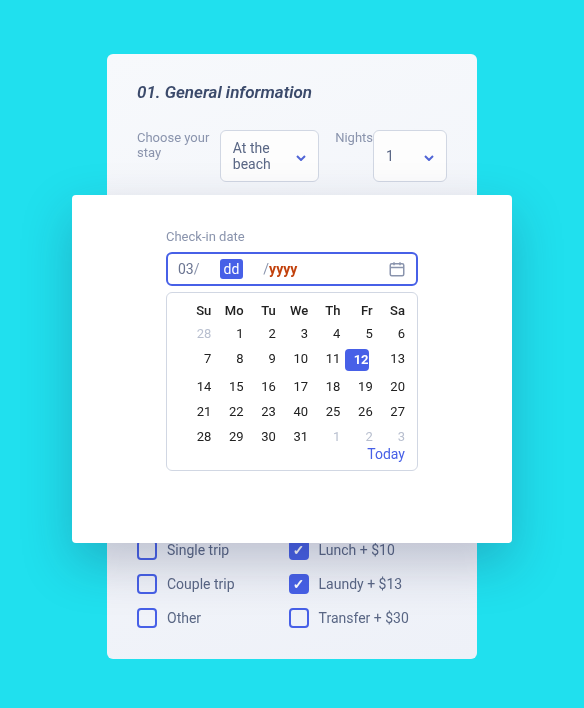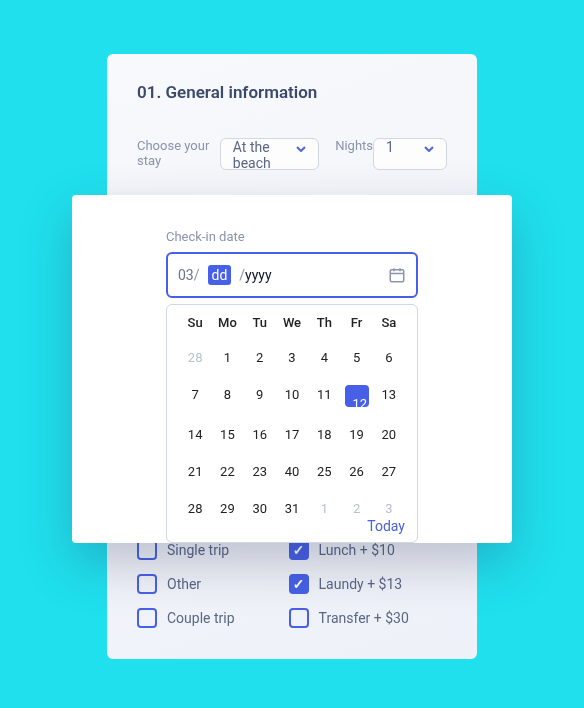--- a/index.html
+++ b/index.html
@@ -14,33 +14,34 @@
   left: 107px; top: 54px;
   width: 370px; height: 605px;
   background: linear-gradient(160deg, #f7f9fc 0%, #eef1f8 100%);
   border-radius: 6px;
   padding: 28px 30px;
 }
 .section-title {
   color: #3b4a6b;
   font-size: 17px;
   font-weight: 600;
-  margin-bottom: 36px;
+  margin-bottom: 28px;
+  font-style: italic;
 }
 .form-row { display: flex; gap: 16px; margin-bottom: 18px; }
 .form-group { display: flex; flex-direction: row; }
 .form-group.stay { flex: 1; }
 .form-label {
   color: #8a94ad;
   font-size: 13px;
   margin-bottom: 8px;
 }
 .select {
-  display: flex; align-items: flex-start; justify-content: space-between;
-  height: 32px;
+  display: flex; align-items: center; justify-content: space-between;
+  height: 52px;
   background: #fdfdfd;
   border: 1px solid #d1d7e3;
   border-radius: 6px;
   padding: 0 12px;
   color: #5a6785;
   font-size: 14px;
   cursor: pointer;
 }
 .select.nights { width: 74px; }
 .caret { color: #5065d6; }
@@ -67,65 +68,65 @@
   left: 72px; top: 195px;
   width: 440px; height: 348px;
   background: #fff;
   border-radius: 4px;
   box-shadow: 0 20px 50px rgba(30,40,80,0.25);
   padding: 34px 94px 0 94px;
 }
 .popover-label { color: #8a94ad; font-size: 13px; margin-bottom: 8px; }
 .date-input {
   display: flex; align-items: center;
-  height: 46px;
+  height: 34px;
   border: 2px solid #4760e7;
   border-radius: 6px;
   padding: 0 10px;
   color: #8a94ad;
   font-size: 14px;
   position: relative;
 }
 .date-input .mm { color: #6a7491; }
 .date-input .dd {
   background: #4760e7; color: #fff;
   padding: 2px 4px; border-radius: 3px;
-  margin: 0 8px;
-}
-.date-input .yyyy { color: #0f172a; }
+  margin: 0 20px;
+}
+.date-input .yyyy { color: #c2410c; font-weight: bold; }
 .cal-icon-box { margin-left: auto; color: #8a94ad; display:flex; }
 .calendar {
   border: 1px solid #d1d7e3;
   border-radius: 6px;
   margin-top: 6px;
   padding: 10px 12px 8px 12px;
 }
 .cal-header {
   display: flex; align-items: center;
   margin-bottom: 6px;
 }
 .cal-month { font-weight: 700; color: #222; font-size: 14px; }
 .cal-month-caret { margin-left: 4px; color: #555; }
 .cal-nav { margin-left: auto; display: flex; gap: 6px; color: #555; }
 .cal-nav span { cursor: pointer; display:flex; }
 .cal-grid {
   display: grid;
   grid-template-columns: repeat(7, 1fr);
-  text-align: center;
-  row-gap: 18px;
+  text-align: right;
+  row-gap: 6px;
   font-size: 13px;
 }
 .cal-dow { color: #222; font-weight: 500; }
 .cal-day { color: #222; cursor: pointer; padding: 2px 0; }
 .cal-day.muted { color: #b8bfcf; }
 .cal-day.selected {
   background: #4760e7; color: #fff;
   border-radius: 4px;
   width: 24px; height: 22px; line-height: 22px;
-  margin: 0 auto; padding: 8px;
+  margin: 0 auto; padding: 0; font-weight: bold;
 }
 .cal-footer {
   text-align: right; 
   color: #4760e7; font-size: 14px; cursor: pointer;
 }
 </style>
 </head>
 <body>
 
 <div class="card">
@@ -157,25 +158,25 @@
   </div>
 
   <div class="checkbox-section">
     <div class="checkbox-col" id="opts-left">
         <div class="checkbox-item">
           <div class="checkbox"></div>
           <span>Single trip</span>
         </div>
         <div class="checkbox-item">
           <div class="checkbox"></div>
+          <span>Couple trip</span>
+        </div>
+        <div class="checkbox-item">
+          <div class="checkbox"></div>
           <span>Other</span>
-        </div>
-        <div class="checkbox-item">
-          <div class="checkbox"></div>
-          <span>Couple trip</span>
         </div>
       </div>
     <div class="checkbox-col" id="opts-right">
         <div class="checkbox-item">
           <div class="checkbox checked">
             <span class="checkmark">✓</span>
           </div>
           <span>Lunch + $10</span>
         </div>
         <div class="checkbox-item">

